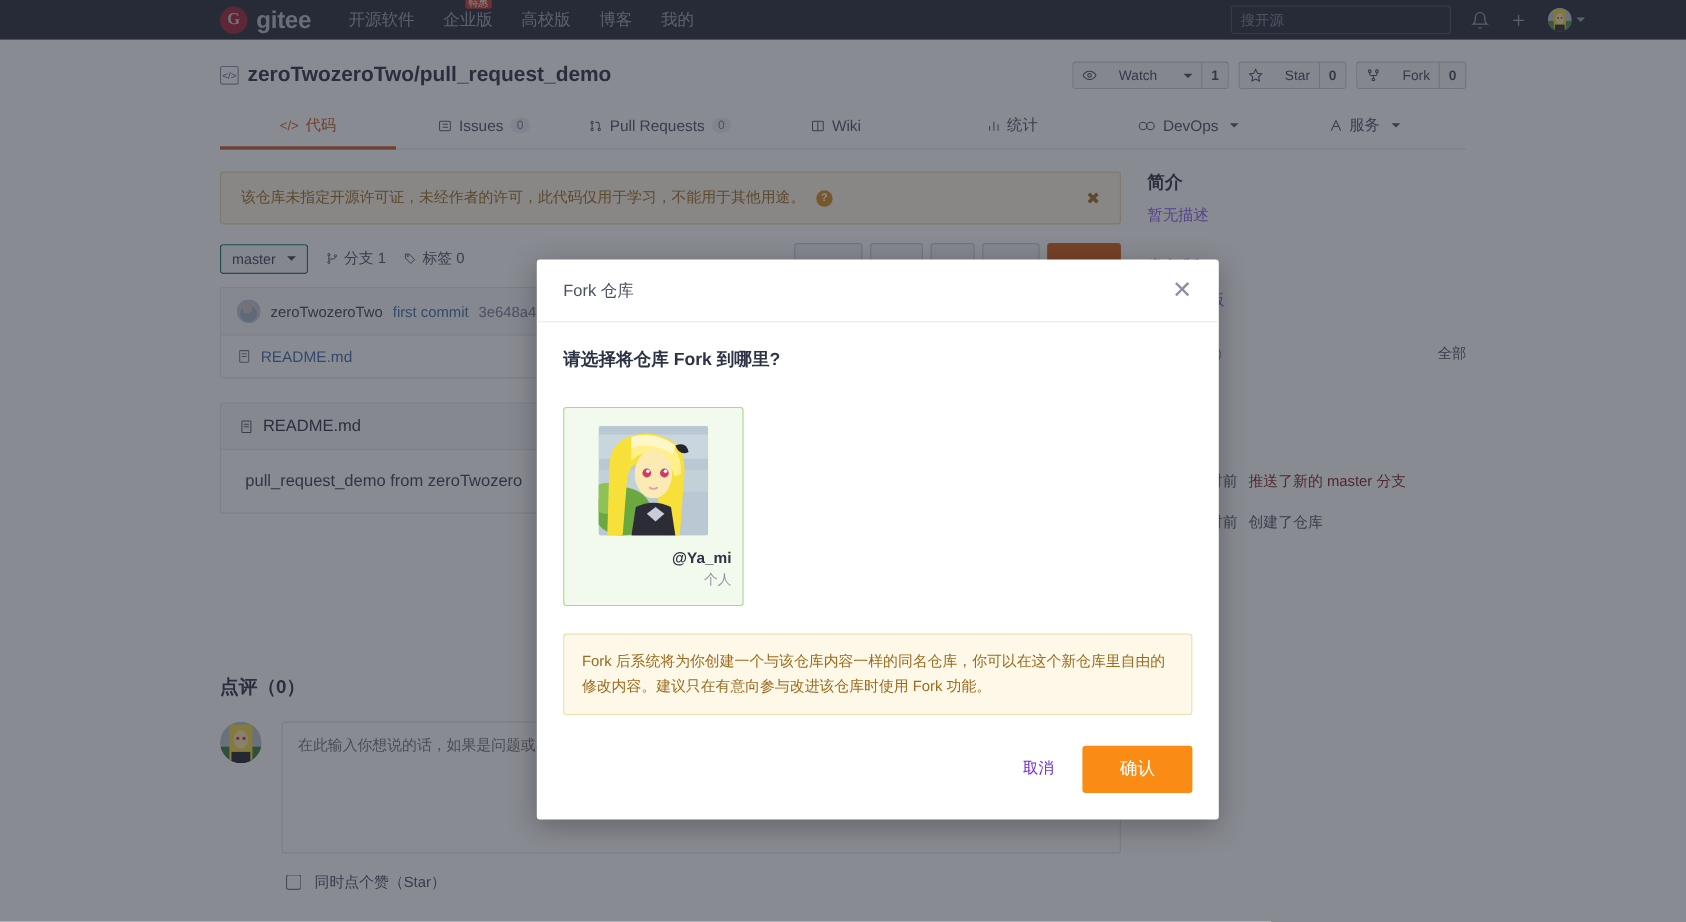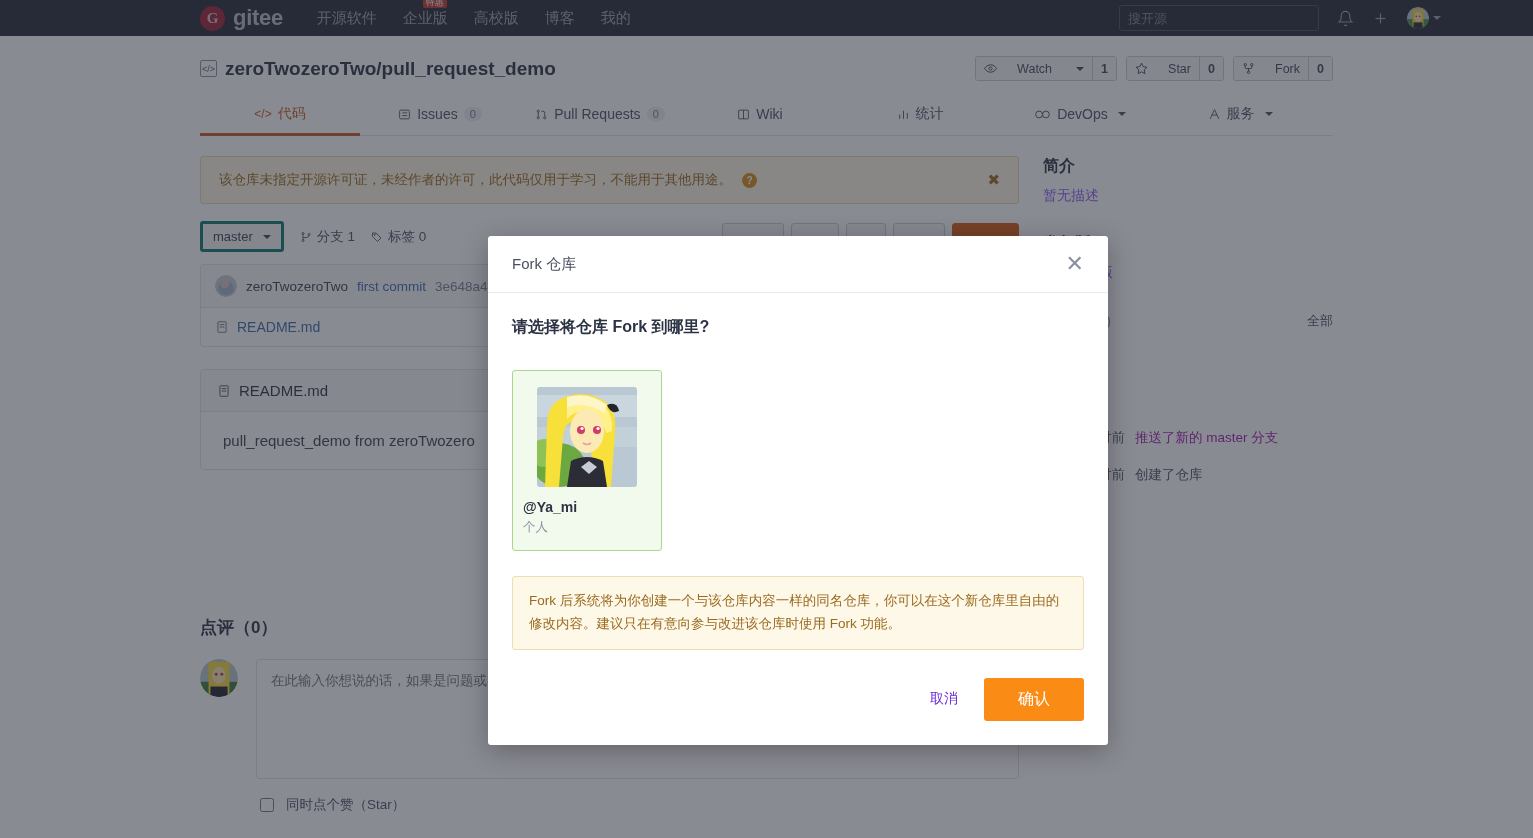--- a/index.html
+++ b/index.html
@@ -97,21 +97,21 @@
   }
   .help-dot {
     width:15px;height:15px;border-radius:50%;background:#d98c1e;color:#fff;
     font-size:10px;display:inline-flex;align-items:center;justify-content:center;
     margin-left:10px; font-weight:bold;
   }
   .banner-close { margin-left:auto; color:#9b6a1e; font-size:15px; cursor:pointer; font-weight:bold; }
 
   .toolbar { display:flex; align-items:center; gap:16px; margin-bottom:12px; }
   .branch-btn {
-    border:3px solid #0f766e; background:#f6f7f9; border-radius:3px;
+    border:1px solid #0f766e; background:#f6f7f9; border-radius:3px;
     padding:5px 10px; font-size:13px; color:#3c4252; cursor:pointer;
     display:flex; align-items:center; gap:6px;
   }
   .meta-link { font-size:13.5px; color:#4c5465; cursor:pointer; display:flex; align-items:center; gap:5px; }
   .toolbar-right { margin-left:auto; display:flex; gap:7px; }
   .tb-btn { border:1px solid #c9ccd4; background:#f6f7f9; border-radius:3px;
             padding:5px 12px; font-size:13px; color:#3c4252; cursor:pointer; height:28px; }
   .tb-btn.primary { background:#d45b12; border-color:#d45b12; color:#fff; padding:5px 20px; }
 
   .file-box { border:1px solid #e2e4e8; border-radius:3px; }
@@ -152,41 +152,41 @@
   .star-check { display:flex; align-items:center; gap:9px; margin:16px 0 0 56px; font-size:13.5px; color:#4c5465; }
   .star-check input { width:14px;height:14px; }
 
   
   .side-h { font-size:16px; font-weight:bold; color:#2c3344; margin-bottom:10px; display:flex; align-items:baseline; }
   .side-h .sub { font-size:12px; font-weight:normal; color:#7a8193; margin-left:5px; }
   .side-h .all { margin-left:auto; font-size:13px; font-weight:normal; color:#4c5465; cursor:pointer; }
   .side-text { font-size:14px; color:#8b5cf6; margin-bottom:28px; }
   .contrib-row { display:flex; gap:8px; margin-bottom:30px; }
   .act-item { display:flex; align-items:center; gap:10px; margin-bottom:13px; font-size:13.5px; color:#4c5465; }
-  .act-item .blue { color:#a21caf;text-align:right; }
+  .act-item .blue { color:#7f1d1d;text-align:right; }
   .avatar-xs { width:24px;height:24px;border-radius:50%;overflow:hidden;flex-shrink:0; }
 
   
   #overlay { position:absolute; inset:0; background:rgba(40,44,56,0.55); }
 
   
   .modal {
     position:absolute; left:488px; top:236px; width:620px;
     background:#fff; border-radius:3px; box-shadow:0 6px 26px rgba(0,0,0,.28);
   }
   .modal-head {
     display:flex; align-items:center; padding:17px 24px; border-bottom:1px solid #e8eaed;
   }
   .modal-title { font-size:15px; color:#49505f; }
   .modal-close { margin-left:auto; font-size:22px; color:#8a90a0; cursor:pointer; line-height:1; font-weight:300; }
   .modal-body { padding:24px 24px 6px 24px; }
   .modal-q { font-size:16px; font-weight:bold; color:#2c3344; margin-bottom:32px; }
   .owner-card {
-    width:150px; border:1px solid #a8d98a; background:#f2faed; border-radius:3px;
-    padding:16px 10px 14px 10px; text-align:left; cursor:pointer;
+    width:164px; border:1px solid #a8d98a; background:#f2faed; border-radius:3px;
+    padding:16px 10px 14px 10px; text-align:right; cursor:pointer;
   }
   .owner-avatar { width:100px;height:100px;border-radius:3px;overflow:hidden;margin:0 auto 12px auto; }
   .owner-name { font-size:14px; font-weight:bold; color:#2c3344; }
   .owner-type { font-size:12.5px; color:#8d93a3; margin-top:4px; }
   .tip-box {
     margin-top:25px; background:#fdf8e8; border:1px solid #ecdfb2; border-radius:3px;
     padding:13px 16px; font-size:13.5px; line-height:1.7; color:#9b6a1e;
   }
   .modal-foot { display:flex; align-items:center; justify-content:flex-end; gap:20px; padding:22px 24px 24px 24px; }
   .btn-cancel { font-size:14px; color:#6d28d9; cursor:pointer; background:none; border:none; font-family:inherit; }

